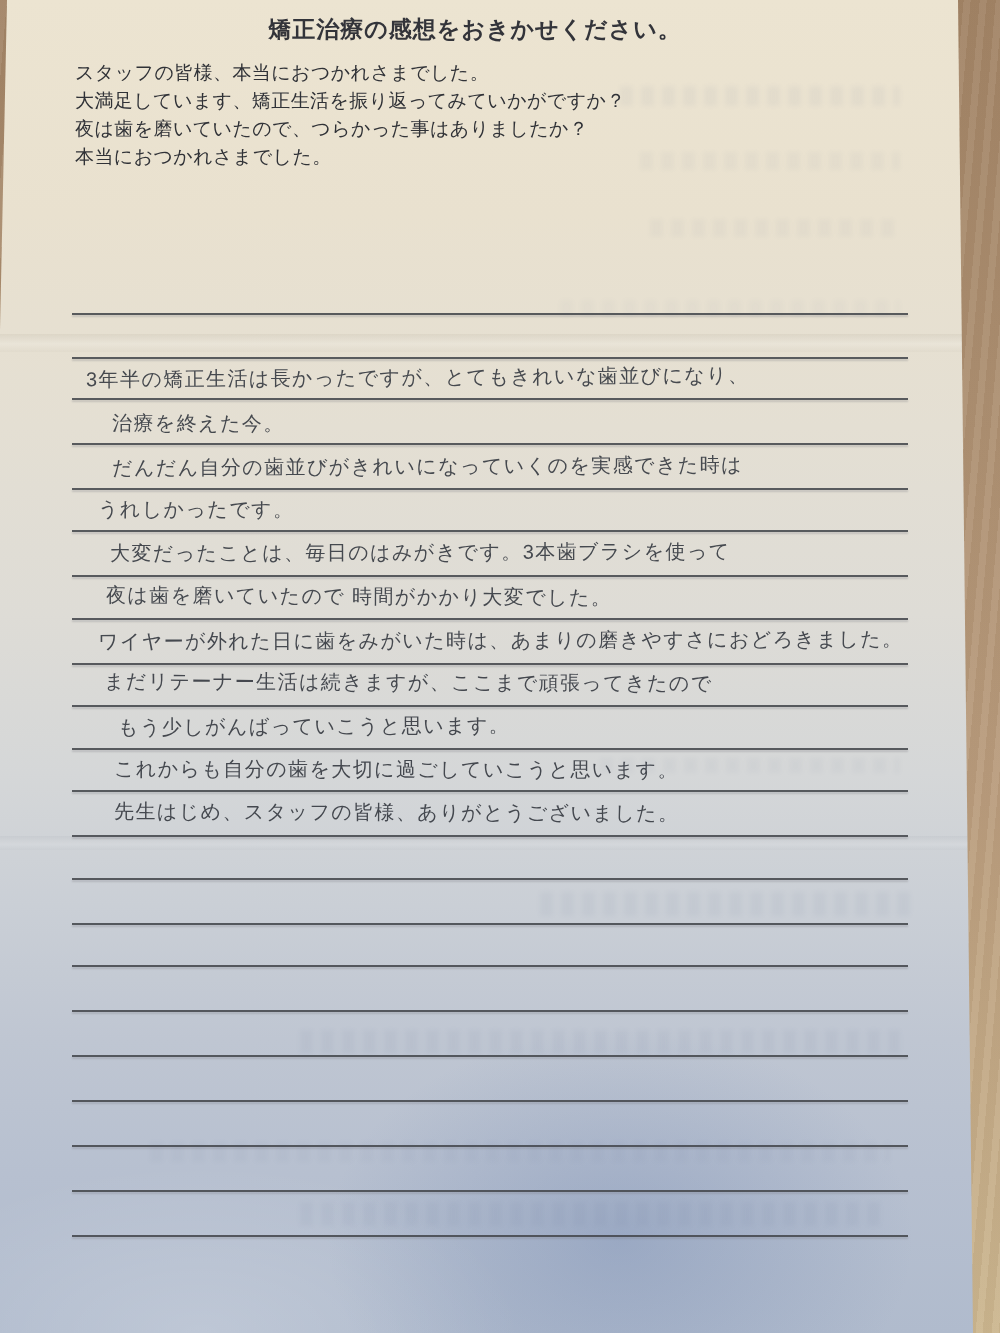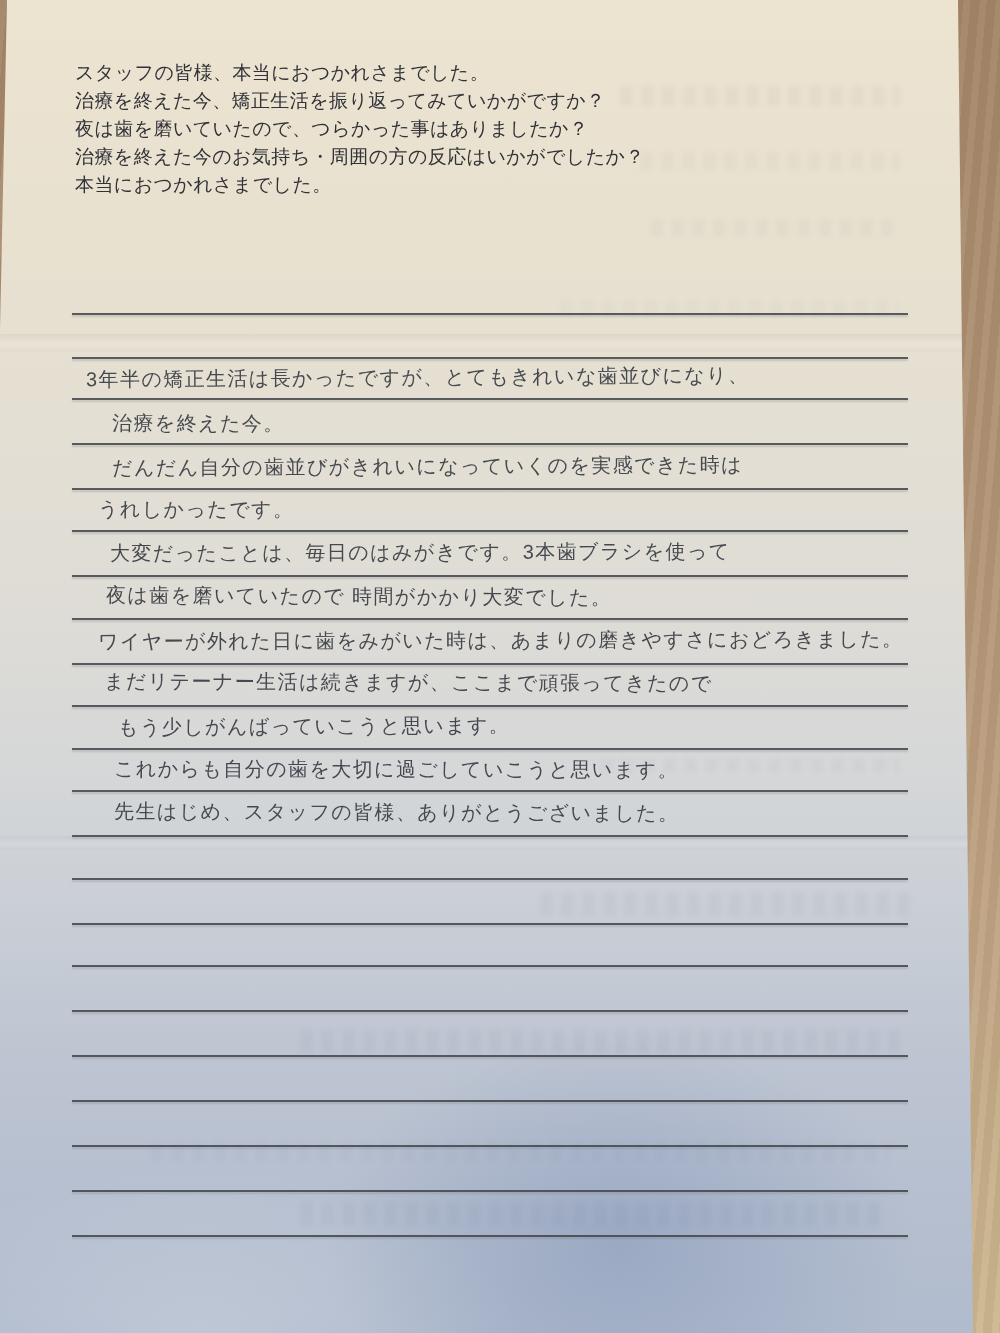--- a/index.html
+++ b/index.html
@@ -77,26 +77,26 @@
   }
 </style>
 </head>
 <body>
 
 <div id="scene">
   <div id="desk"></div>
 
   <div id="paper">
 
+    <div id="form-title">矯正治療の感想をおきかせください。</div>
 
     <div id="intro">
       <div>スタッフの皆様、本当におつかれさまでした。</div>
-      <div>治療を終えた今、矯正生活を振り返ってみていかがですか？</div>
+      <div>大満足しています、矯正生活を振り返ってみていかがですか？</div>
       <div>夜は歯を磨いていたので、つらかった事はありましたか？</div>
-      <div>治療を終えた今のお気持ち・周囲の方の反応はいかがでしたか？</div>
       <div>本当におつかれさまでした。</div>
     </div>
 
 
     <div id="rules">
         <div class="rule" style="top: 313px;"></div>
         <div class="rule" style="top: 357px;"></div>
         <div class="rule" style="top: 398px;"></div>
         <div class="rule" style="top: 443px;"></div>
         <div class="rule" style="top: 488px;"></div>

